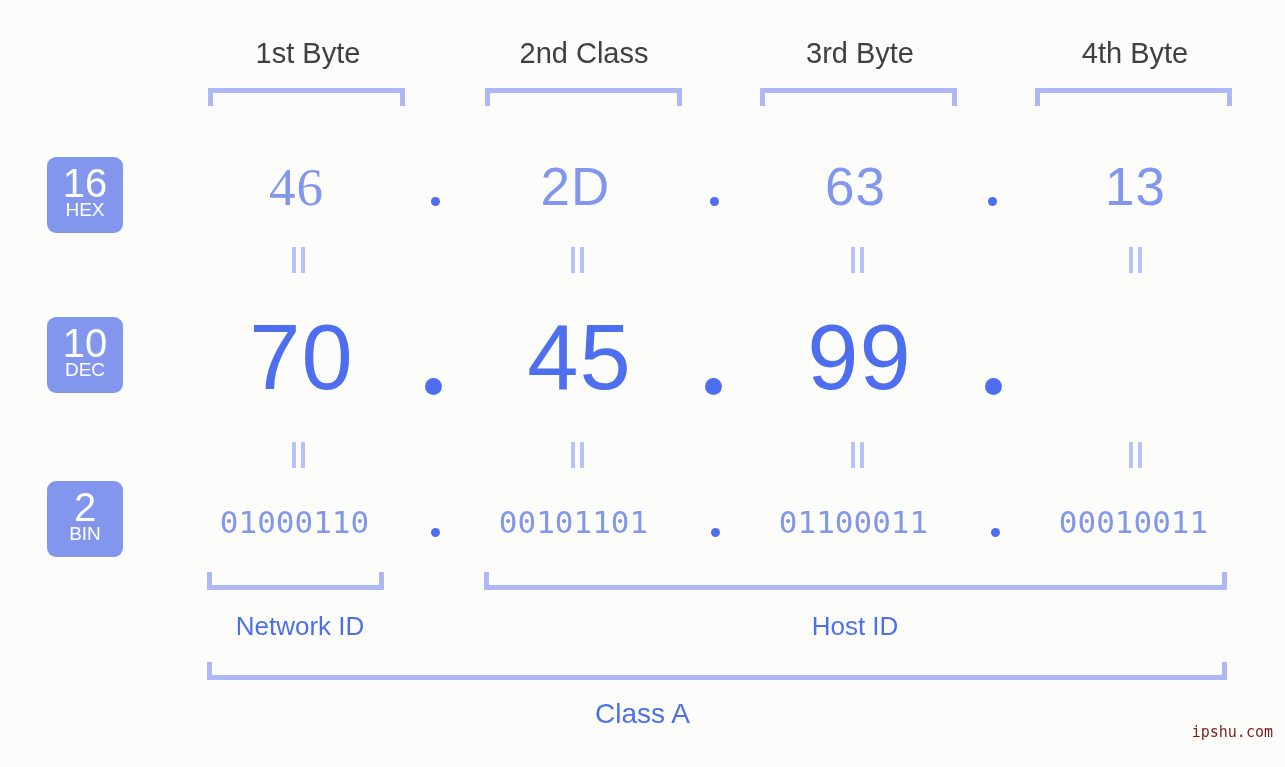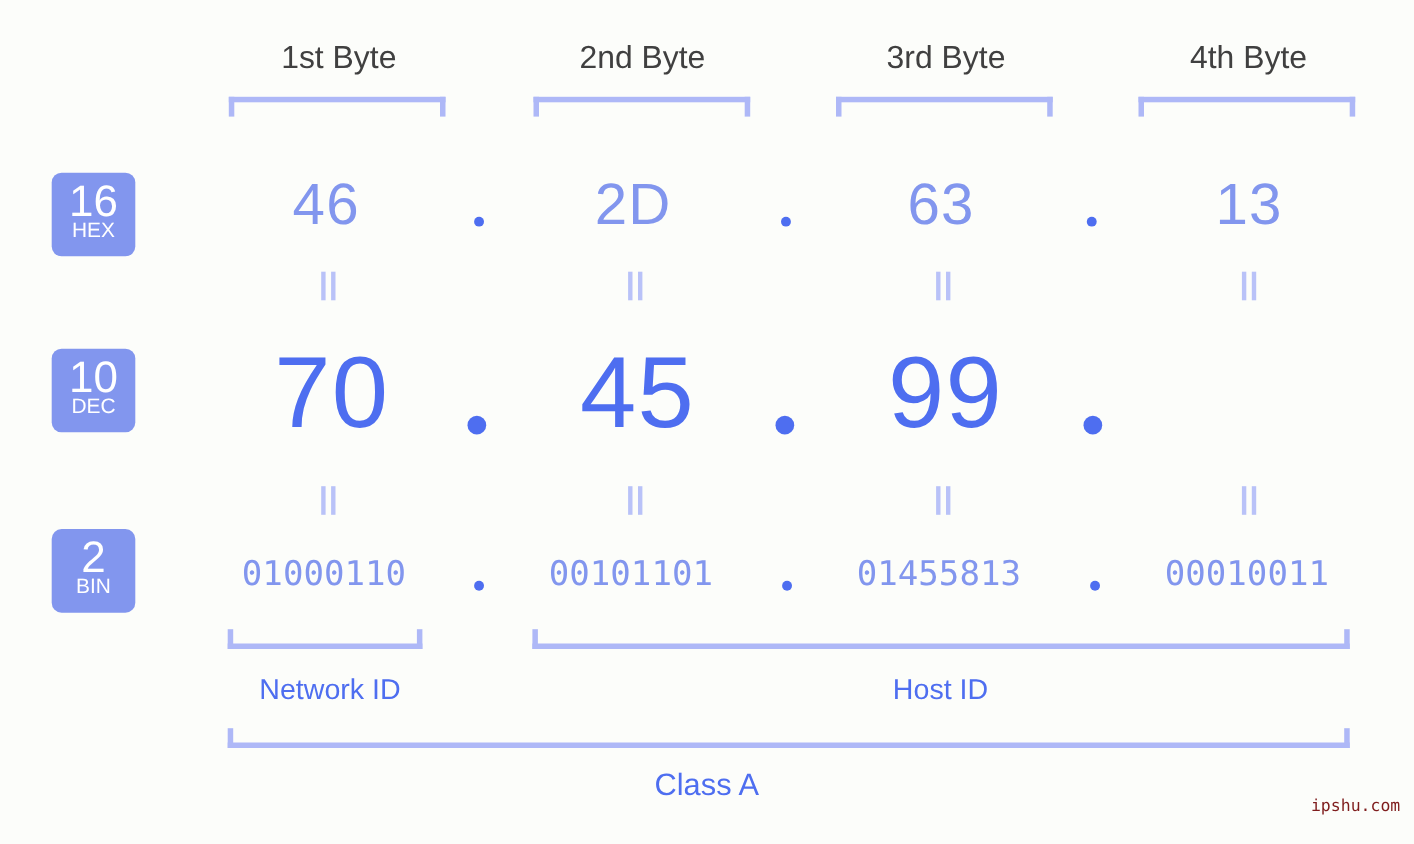--- a/index.html
+++ b/index.html
@@ -186,21 +186,21 @@
     white-space: nowrap;
     margin-top: 24px;
   }
 </style>
 </head>
 <body>
 
 <div id="stage">
 
   <div class="byte-label" style="left:188px; width:240px;">1st Byte</div>
-  <div class="byte-label" style="left:464px; width:240px;">2nd Byte</div>
+  <div class="byte-label" style="left:464px; width:240px;">2nd Class</div>
   <div class="byte-label" style="left:740px; width:240px;">3rd Byte</div>
   <div class="byte-label" style="left:1015px; width:240px;">4th Byte</div>
 
   <div class="bracket-top" style="left:208px; width:197px;"></div>
   <div class="bracket-top" style="left:485px; width:197px;"></div>
   <div class="bracket-top" style="left:760px; width:197px;"></div>
   <div class="bracket-top" style="left:1035px; width:197px;"></div>
 
   <div class="badge" id="badge-hex">
     <span class="num">16</span>
@@ -208,21 +208,21 @@
   </div>
   <div class="badge" id="badge-dec">
     <span class="num">10</span>
     <span class="nm">DEC</span>
   </div>
   <div class="badge" id="badge-bin">
     <span class="num">2</span>
     <span class="nm">BIN</span>
   </div>
 
-  <div class="val hex-val" style="left:187px; width:219px;">46</div>
+  <div class="val hex-val" style="left:187px; width:219px;font-family:Liberation Serif, serif;">46</div>
   <div class="dot dot-hex" style="left:431px;"></div>
   <div class="val hex-val" style="left:466px; width:219px;">2D</div>
   <div class="dot dot-hex" style="left:710px;"></div>
   <div class="val hex-val" style="left:746px; width:219px;">63</div>
   <div class="dot dot-hex" style="left:988px;"></div>
   <div class="val hex-val" style="left:1026px; width:219px;">13</div>
 
   <div class="eq eq-1" style="left:292px;">
       <i></i>
       <i></i>
@@ -261,21 +261,21 @@
     </div>
   <div class="eq eq-2" style="left:1129px;">
       <i></i>
       <i></i>
     </div>
 
   <div class="val bin-val" style="left:185px; width:219px;">01000110</div>
   <div class="dot dot-bin" style="left:431px;"></div>
   <div class="val bin-val" style="left:464px; width:219px;">00101101</div>
   <div class="dot dot-bin" style="left:711px;"></div>
-  <div class="val bin-val" style="left:744px; width:219px;">01455813</div>
+  <div class="val bin-val" style="left:744px; width:219px;">01100011</div>
   <div class="dot dot-bin" style="left:991px;"></div>
   <div class="val bin-val" style="left:1024px; width:219px;">00010011</div>
 
   <div class="bracket-bottom" style="left:207px; top:572px; width:177px;"></div>
   <div class="bracket-bottom" style="left:484px; top:572px; width:743px;"></div>
 
   <div class="id-label" style="left:180px; width:240px;">Network ID</div>
   <div class="id-label" style="left:735px; width:240px;">Host ID</div>
 
   <div class="bracket-bottom" style="left:207px; top:662px; width:1020px;"></div>

